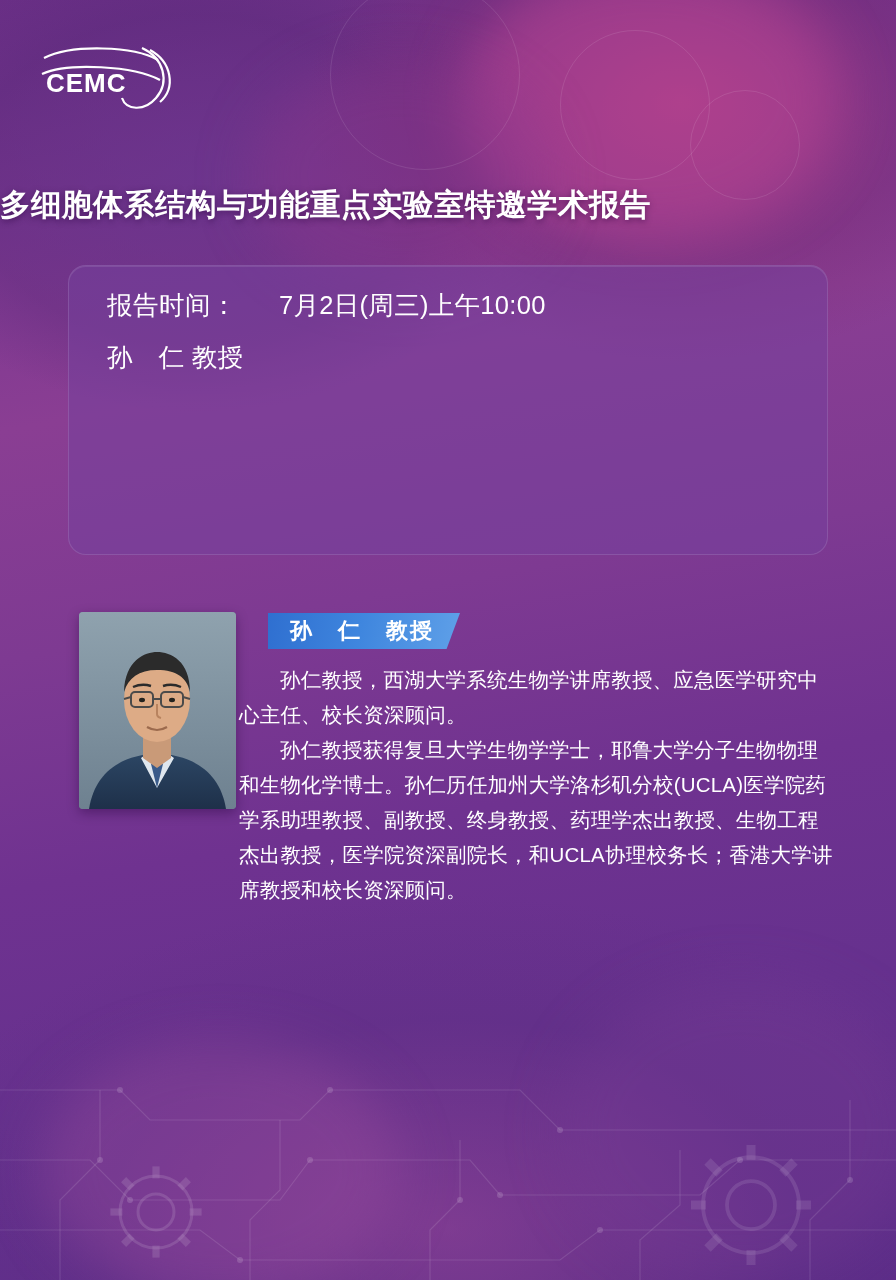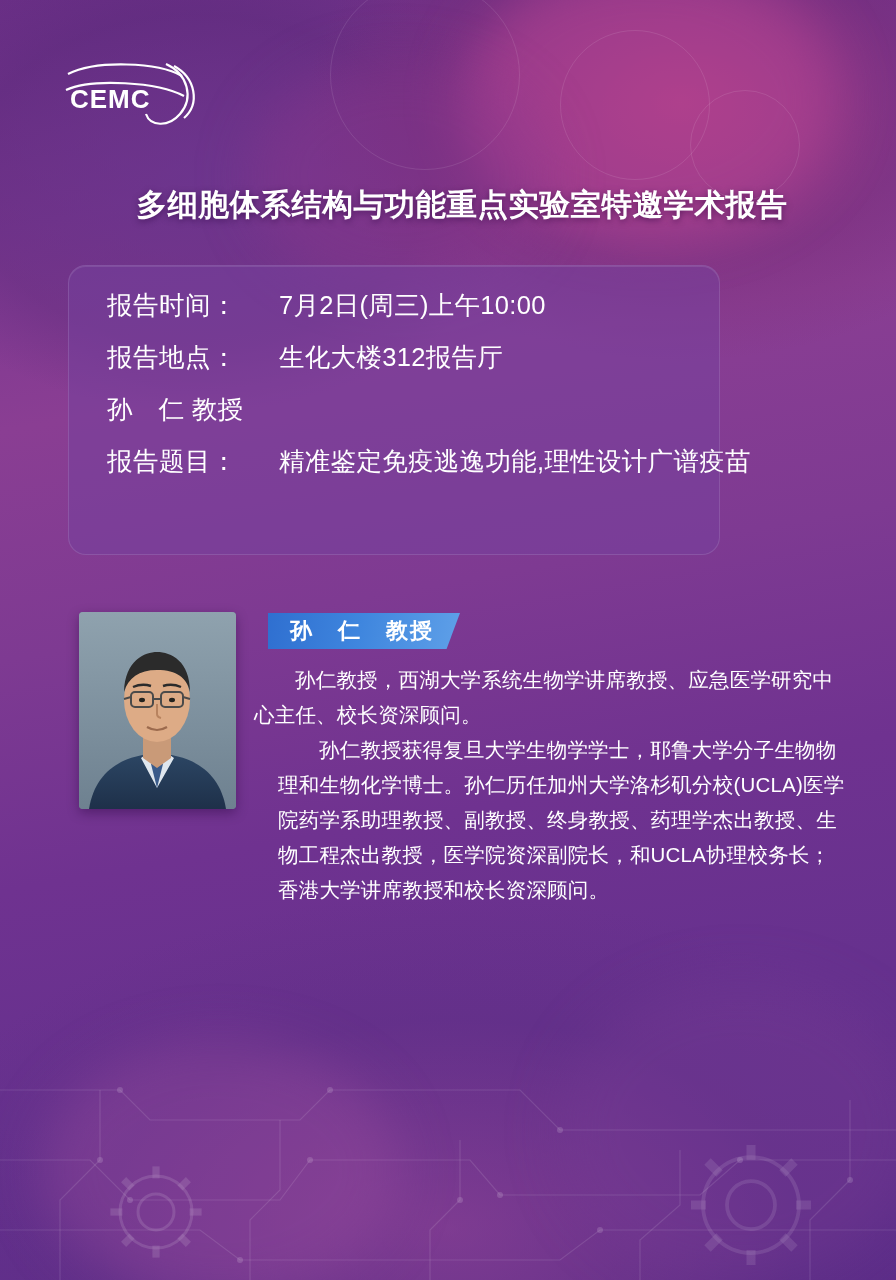--- a/index.html
+++ b/index.html
@@ -46,49 +46,47 @@
   }
   .bg-gear {
     position: absolute;
     pointer-events: none;
     opacity: 0.35;
   }
 
   
   .logo {
     position: absolute;
-    top: 56px;
+    top: 40px;
     left: 38px;
     width: 150px;
     height: 84px;
-    margin-left: 24px;
   }
   .logo svg { display: block; }
 
   
   .title {
     position: absolute;
     top: 185px;
     left: 0;
     width: 896px;
-    text-align: center;
+    text-align: left;
     font-size: 30.5px;
     font-weight: bold;
     letter-spacing: 0.5px;
     color: #ffffff;
     text-shadow: 0 2px 6px rgba(40,0,60,0.55);
-    padding-left: 28px;
   }
 
   
   .info-panel {
     position: absolute;
     top: 265px;
     left: 68px;
-    width: 652px;
+    width: 760px;
     height: 290px;
     border-radius: 18px;
     background: rgba(116, 66, 158, 0.52);
     border: 1px solid rgba(255,255,255,0.12);
     box-shadow: inset 0 1px 0 rgba(255,255,255,0.10);
     padding: 22px 30px 0 38px;
   }
   .info-row {
     display: flex;
     align-items: baseline;
@@ -133,29 +131,29 @@
     font-size: 22px;
     font-weight: bold;
     letter-spacing: 2px;
     background: linear-gradient(100deg, #2f6fd0 0%, #3f86de 48%, #5fa0e8 100%);
     clip-path: polygon(0 0, 100% 0, 93% 100%, 0 100%);
   }
 
   .bio {
     position: absolute;
     top: 662px;
-    left: 254px;
+    left: 239px;
     width: 595px;
     color: #ffffff;
     font-size: 20.5px;
     line-height: 35px;
     letter-spacing: 0.2px;
   }
   .bio p { text-indent: 2em; }
-  .bio p + p { margin-top: 0; margin-left: 24px; }
+  .bio p + p { margin-top: 0; }
 </style>
 </head>
 <body>
 
 <div class="poster">
 
   <div class="bg-blur-blob" style="top:-40px;left:460px;width:380px;height:280px;background:rgba(190,70,150,0.45);"></div>
   <div class="bg-blur-blob" style="top:60px;left:250px;width:300px;height:230px;background:rgba(140,55,140,0.40);"></div>
   <div class="bg-blur-blob" style="top:1040px;left:40px;width:360px;height:260px;background:rgba(160,80,160,0.35);"></div>
   <div class="bg-blur-blob" style="top:980px;left:560px;width:360px;height:300px;background:rgba(120,60,150,0.35);"></div>
@@ -238,29 +236,21 @@
   </div>
 
   <div class="title">多细胞体系结构与功能重点实验室特邀学术报告</div>
 
   <div class="info-panel">
     <div class="info-row">
       <span class="info-label">报告时间：</span>
       <span class="info-value">7月2日(周三)上午10:00</span>
     </div>
     <div class="info-row">
-      <span class="info-label">报告地点：</span>
-      <span class="info-value">生化大楼312报告厅</span>
-    </div>
-    <div class="info-row">
       <span class="info-value">孙　仁 教授</span>
-    </div>
-    <div class="info-row">
-      <span class="info-label">报告题目：</span>
-      <span class="info-value">精准鉴定免疫逃逸功能,理性设计广谱疫苗</span>
     </div>
   </div>
 
   <div class="photo">
     <svg width="157" height="197" viewBox="0 0 157 197">
       <defs>
         <linearGradient id="bgp" x1="0" y1="0" x2="0" y2="1">
           <stop offset="0%" stop-color="#8fa2ae"></stop>
           <stop offset="100%" stop-color="#6e8190"></stop>
         </linearGradient>

